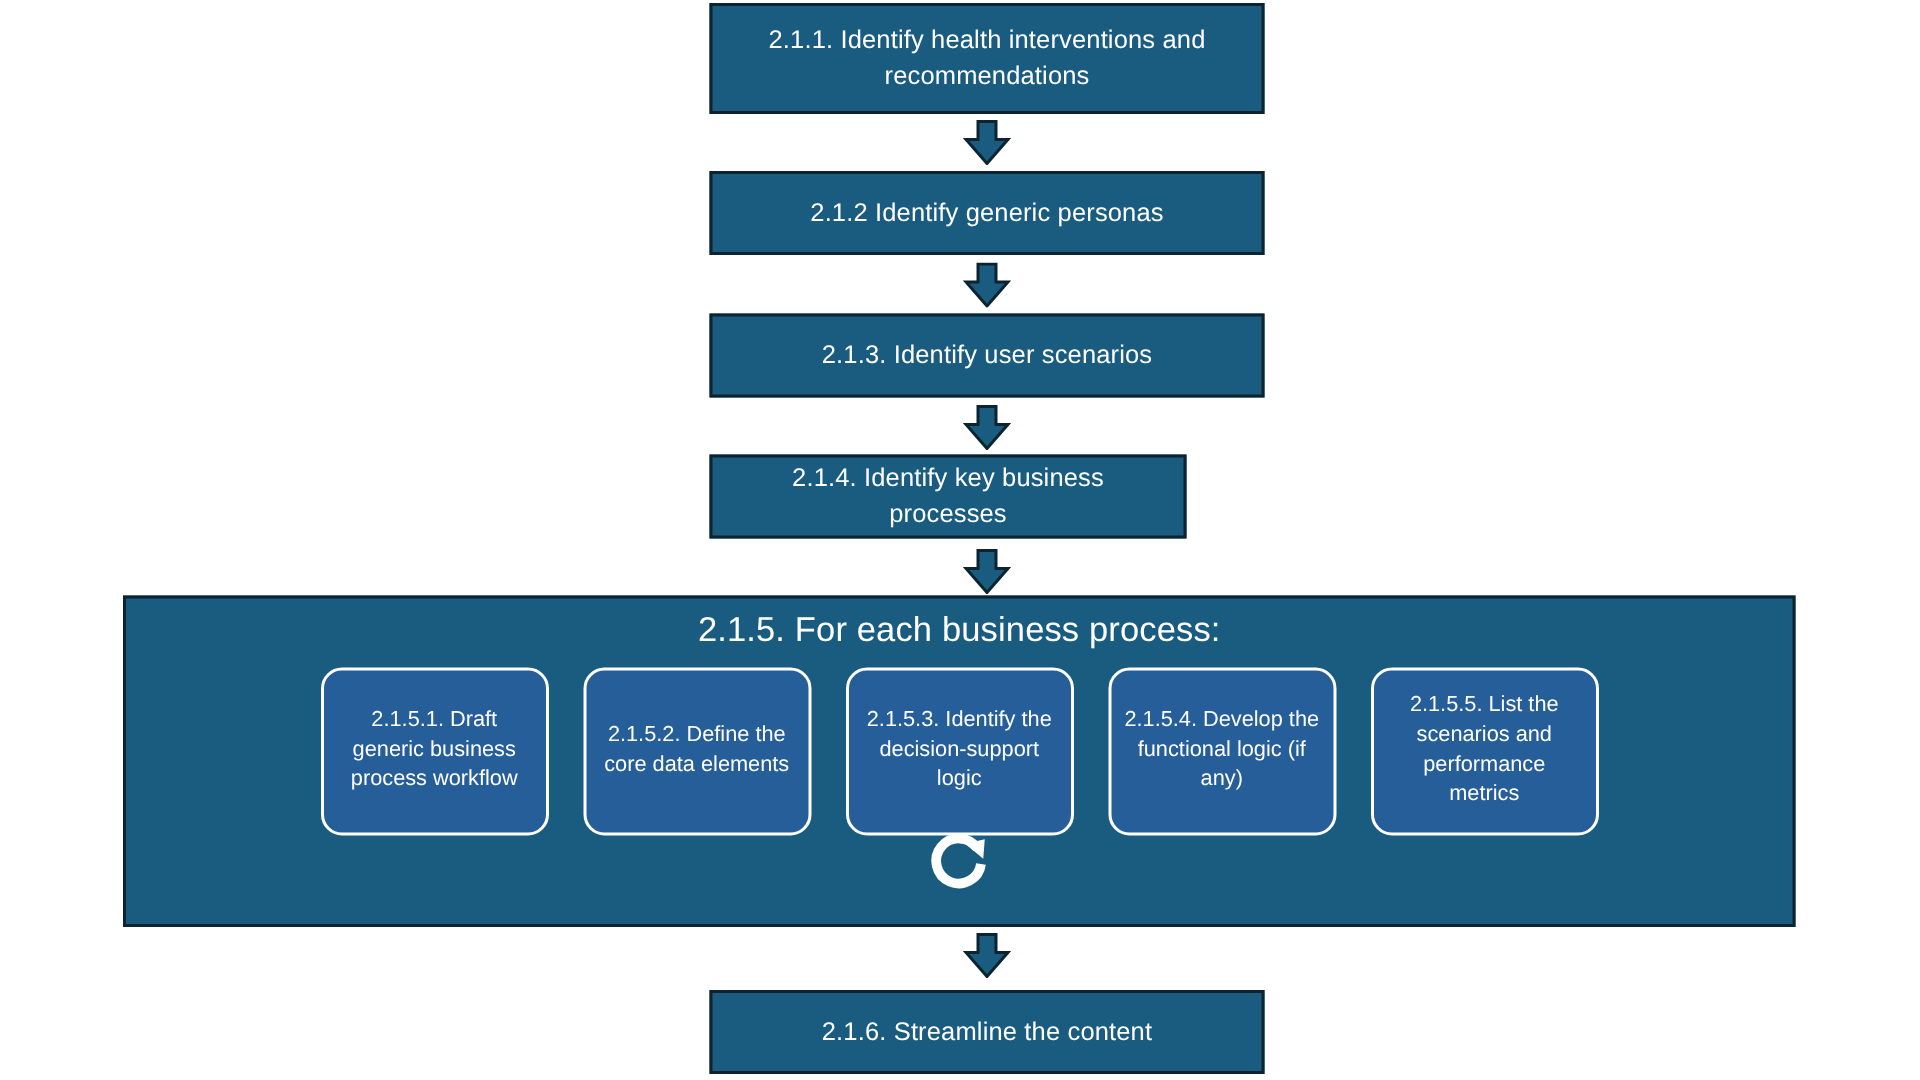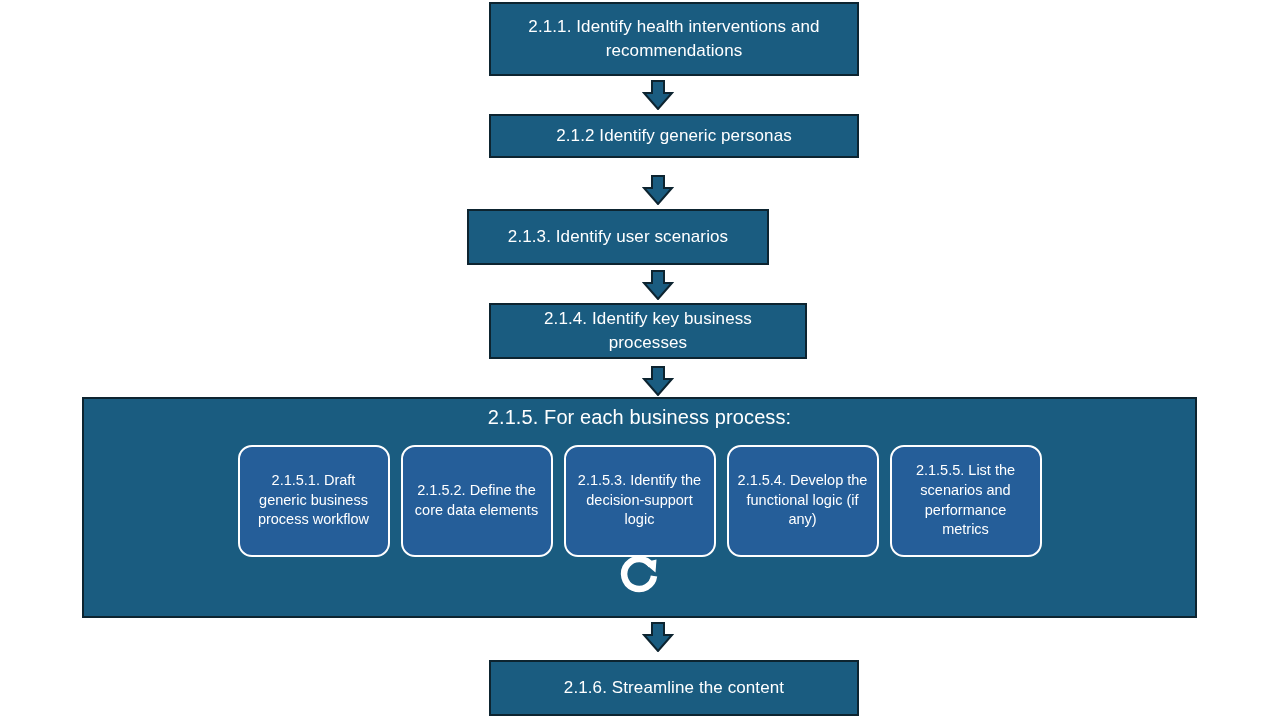--- a/index.html
+++ b/index.html
@@ -31,21 +31,20 @@
     border: 2px solid #0d2430;
     display: flex;
     align-items: center;
     justify-content: center;
     text-align: center;
     color: #ffffff;
     font-size: 17px;
     line-height: 1.42;
     padding: 4px 14px;
     letter-spacing: 0.1px;
-    margin-left: 16px;
   }
 
   .step-box .label {
     display: block;
     width: 100%;
   }
 
   
   .arrow {
     position: absolute;
@@ -64,36 +63,36 @@
     background: #1a5c80;
     border: 2px solid #0d2430;
   }
 
   #loop-title {
     position: absolute;
     left: 0;
     top: 7px;
     width: 100%;
     text-align: center;
-    font-size: 20px;
+    font-size: 23px;
     color: #ffffff;
     letter-spacing: 0.1px;
   }
 
   #substeps {
     position: absolute;
     left: 0;
     top: 44px;
     width: 100%;
     height: 115px;
     display: flex;
     flex-direction: row;
     align-items: center;
     justify-content: center;
-    gap: 11px;
+    gap: 23px;
   }
 
   .substep-box {
     box-sizing: border-box;
     width: 152px;
     height: 112px;
     background: #255e99;
     border: 2px solid #ffffff;
     border-radius: 14px;
     display: flex;
@@ -128,31 +127,31 @@
   <div class="step-box" style="left:473px; top:2px; width:370px; height:74px;">
     <span class="label">2.1.1. Identify health interventions and recommendations</span>
   </div>
 
   <div class="arrow" style="left:642px; top:80px;">
     <svg viewBox="0 0 32 30" width="32" height="30" aria-hidden="true">
       <polygon points="10,1 22,1 22,13 30,13 16,29 2,13 10,13" fill="#1a5c80" stroke="#0d2430" stroke-width="2" stroke-linejoin="miter"></polygon>
     </svg>
   </div>
 
-  <div class="step-box" style="left:473px; top:114px; width:370px; height:44px;">
+  <div class="step-box" style="left:473px; top:114px; width:370px; height:56px;">
     <span class="label">2.1.2 Identify generic personas</span>
   </div>
 
   <div class="arrow" style="left:642px; top:175px;">
     <svg viewBox="0 0 32 30" width="32" height="30" aria-hidden="true">
       <polygon points="10,1 22,1 22,13 30,13 16,29 2,13 10,13" fill="#1a5c80" stroke="#0d2430" stroke-width="2" stroke-linejoin="miter"></polygon>
     </svg>
   </div>
 
-  <div class="step-box" style="left:451px; top:209px; width:302px; height:56px;">
+  <div class="step-box" style="left:473px; top:209px; width:370px; height:56px;">
     <span class="label">2.1.3. Identify user scenarios</span>
   </div>
 
   <div class="arrow" style="left:642px; top:270px;">
     <svg viewBox="0 0 32 30" width="32" height="30" aria-hidden="true">
       <polygon points="10,1 22,1 22,13 30,13 16,29 2,13 10,13" fill="#1a5c80" stroke="#0d2430" stroke-width="2" stroke-linejoin="miter"></polygon>
     </svg>
   </div>
 
   <div class="step-box" style="left:473px; top:303px; width:318px; height:56px;">

